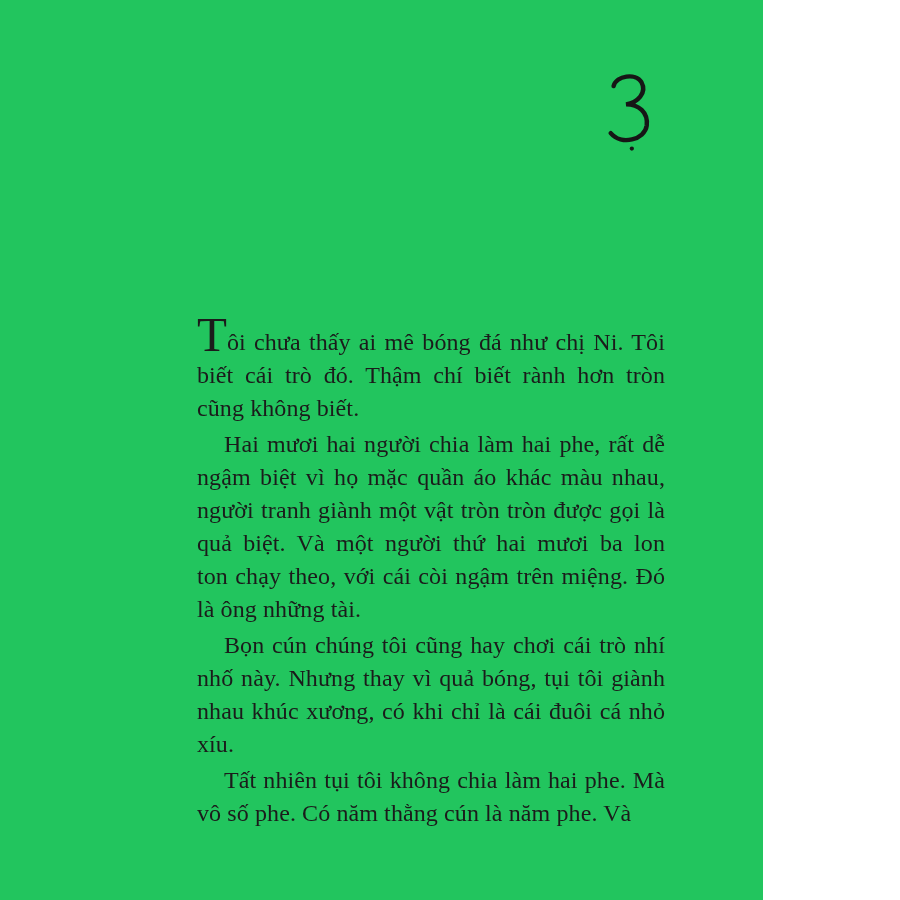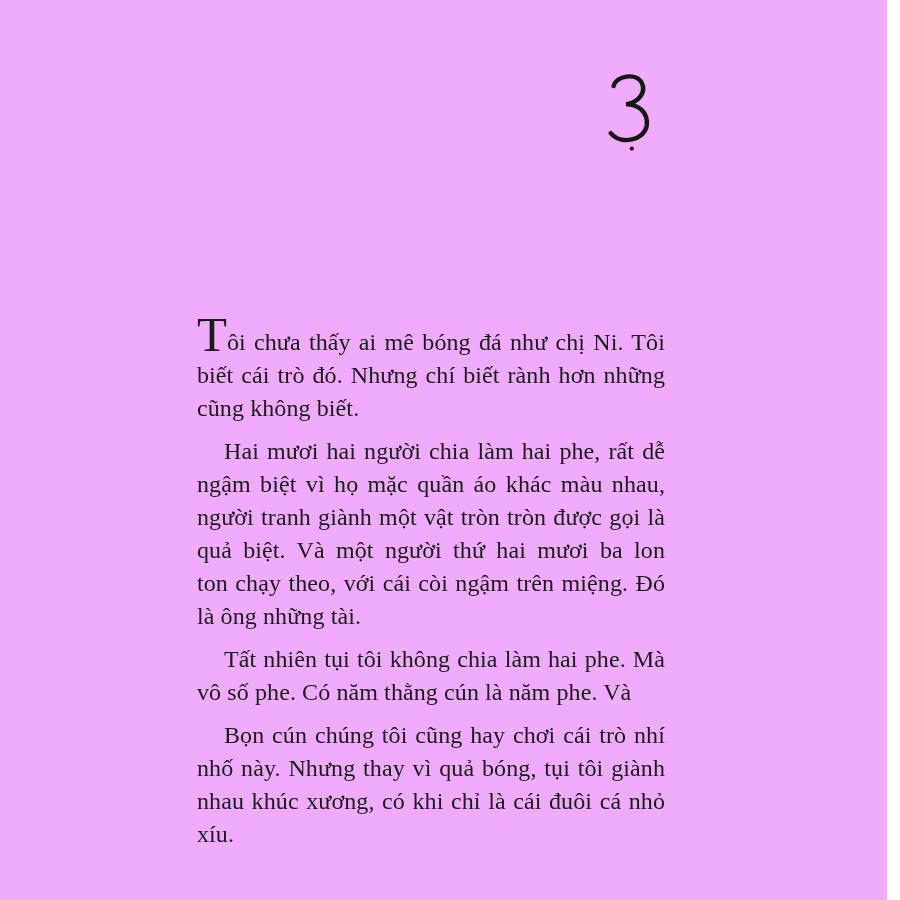--- a/index.html
+++ b/index.html
@@ -2,23 +2,23 @@
 <html><head>
 <meta charset="utf-8">
 <style>
   html, body {
     margin: 0;
     padding: 0;
     background: #ffffff;
   }
   .page {
     position: relative;
-    width: 887px;
+    width: 763px;
     height: 900px;
-    background: #f0abfc;
+    background: #22c55e;
     overflow: hidden;
     font-family: "Liberation Serif", "DejaVu Serif", serif;
     color: #1b1b1b;
   }
   .chapter-number {
     position: absolute;
     left: 603px;
     top: 72px;
     width: 50px;
     height: 82px;
@@ -31,21 +31,21 @@
   .text-block {
     position: absolute;
     left: 197px;
     top: 326px;
     width: 468px;
     font-size: 24px;
     line-height: 33px;
     letter-spacing: 0.1px;
   }
   .para { margin: 0; }
-  .para + .para { margin-top: 10px; }
+  .para + .para { margin-top: 3px; }
   .ln {
     text-align: justify;
     text-align-last: justify;
     white-space: normal;
   }
   .ln.last {
     text-align: justify;
     text-align-last: left;
   }
   .ln.indent { text-indent: 27px; }
@@ -67,39 +67,39 @@
     <svg viewBox="0 0 52 84" xmlns="http://www.w3.org/2000/svg">
       <path d="M11 14 C14 3 34 0 40 10 C46 21 36 31 24 33 C37 33 47 41 45.5 55 C43.5 70 19 76 8 63" fill="none" stroke="#161616" stroke-width="4.6" stroke-linecap="round"></path>
       <circle cx="30" cy="79" r="2.2" fill="#161616"></circle>
     </svg>
   </div>
 
   <div class="text-block">
 
     <div class="para">
       <div class="ln"><span class="initial">T</span><span>ôi chưa thấy ai mê bóng đá như chị Ni. Tôi</span></div>
-      <div class="ln">biết cái trò đó. Nhưng chí biết rành hơn những</div>
+      <div class="ln">biết cái trò đó. Thậm chí biết rành hơn tròn</div>
       <div class="ln last">cũng không biết.</div>
     </div>
 
     <div class="para">
       <div class="ln indent">Hai mươi hai người chia làm hai phe, rất dễ</div>
       <div class="ln">ngậm biệt vì họ mặc quần áo khác màu nhau,</div>
       <div class="ln">người tranh giành một vật tròn tròn được gọi là</div>
       <div class="ln">quả biệt. Và một người thứ hai mươi ba lon</div>
       <div class="ln">ton chạy theo, với cái còi ngậm trên miệng. Đó</div>
       <div class="ln last">là ông những tài.</div>
     </div>
 
     <div class="para">
-      <div class="ln indent">Tất nhiên tụi tôi không chia làm hai phe. Mà</div>
-      <div class="ln last">vô số phe. Có năm thằng cún là năm phe. Và</div>
-    </div>
-
-    <div class="para">
       <div class="ln indent">Bọn cún chúng tôi cũng hay chơi cái trò nhí</div>
       <div class="ln">nhố này. Nhưng thay vì quả bóng, tụi tôi giành</div>
       <div class="ln">nhau khúc xương, có khi chỉ là cái đuôi cá nhỏ</div>
       <div class="ln last">xíu.</div>
     </div>
 
+    <div class="para">
+      <div class="ln indent">Tất nhiên tụi tôi không chia làm hai phe. Mà</div>
+      <div class="ln last">vô số phe. Có năm thằng cún là năm phe. Và</div>
+    </div>
+
   </div>
 </div>
 
 </body></html>

